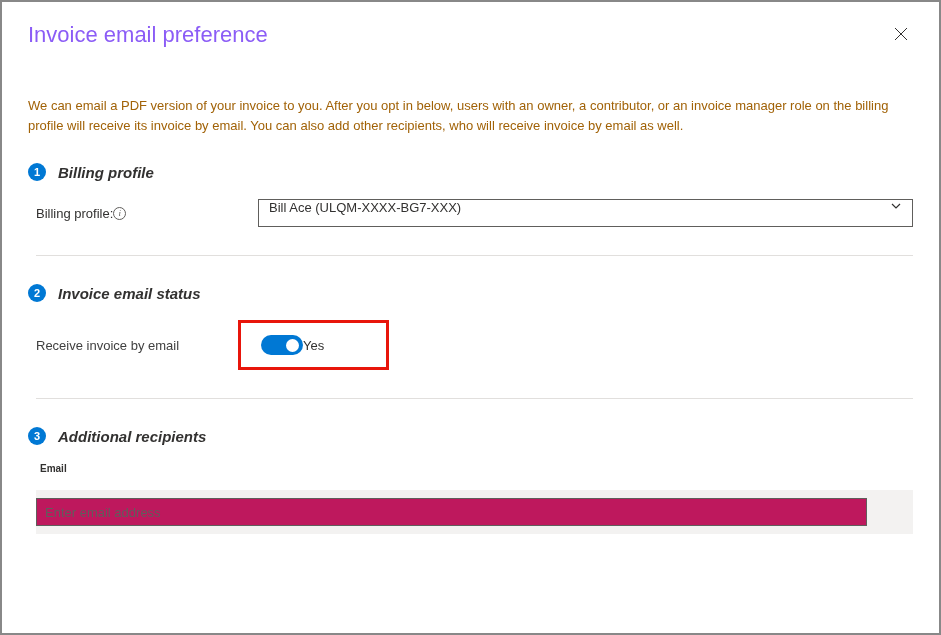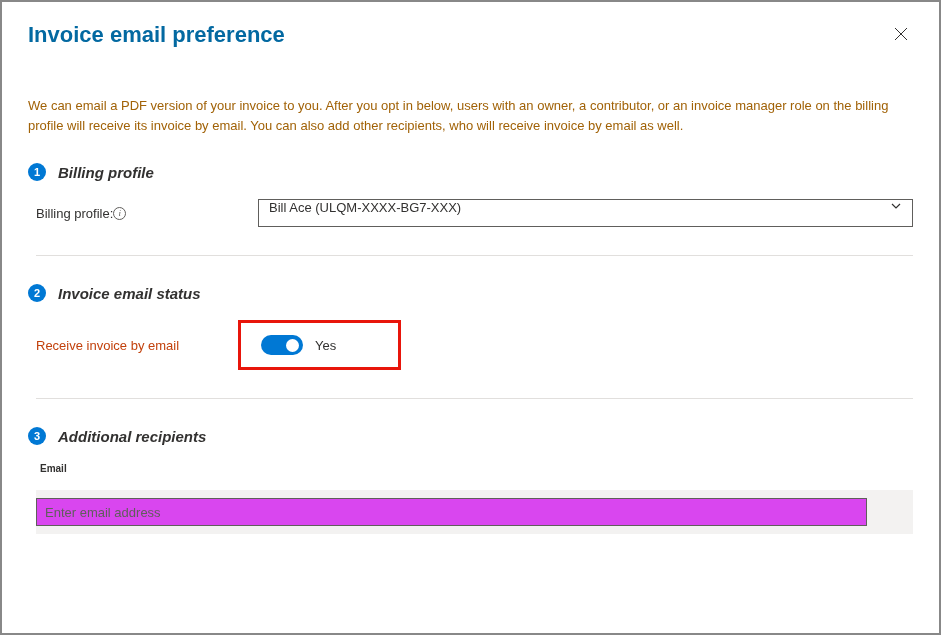--- a/index.html
+++ b/index.html
@@ -22,22 +22,22 @@
       overflow: hidden;
     }
     .header {
       display: flex;
       justify-content: space-between;
       align-items: flex-start;
       margin-bottom: 48px;
     }
     .title {
       font-size: 22px;
-      font-weight: 700;
-      color: #0369a1;
+      font-weight: 400;
+      color: #8b5cf6;
       text-align: right;
     }
     .close-btn {
       background: none;
       border: none;
       cursor: pointer;
       padding: 4px;
       display: flex;
       align-items: center;
       justify-content: center;
@@ -131,26 +131,26 @@
       margin: 28px 0 28px 8px;
     }
     .toggle-row {
       display: flex;
       align-items: center;
       margin-left: 8px;
     }
     .toggle-label {
       width: 222px;
       font-size: 13px;
-      color: #c2410c;
+      color: #404040;
     }
     .toggle-wrap {
       display: flex;
       align-items: center;
-      gap: 12px;
+      gap: 0;
     }
     .toggle {
       width: 42px;
       height: 20px;
       border-radius: 10px;
       background: #0078d4;
       position: relative;
       cursor: pointer;
     }
     .toggle-knob {
@@ -187,21 +187,21 @@
       background: #f3f2f1;
       padding: 8px 46px 8px 0;
       display: flex;
     }
     .email-input {
       flex: 1;
       height: 28px;
       border: 1px solid #605e5c;
       padding: 0 8px;
       font-size: 13px;
-      background: #d946ef;
+      background: #be185d;
       font-family: inherit;
       outline: none;
     }
     .email-input::placeholder {
       color: #605e5c;
     }
   </style>
 </head>
 <body>
 

